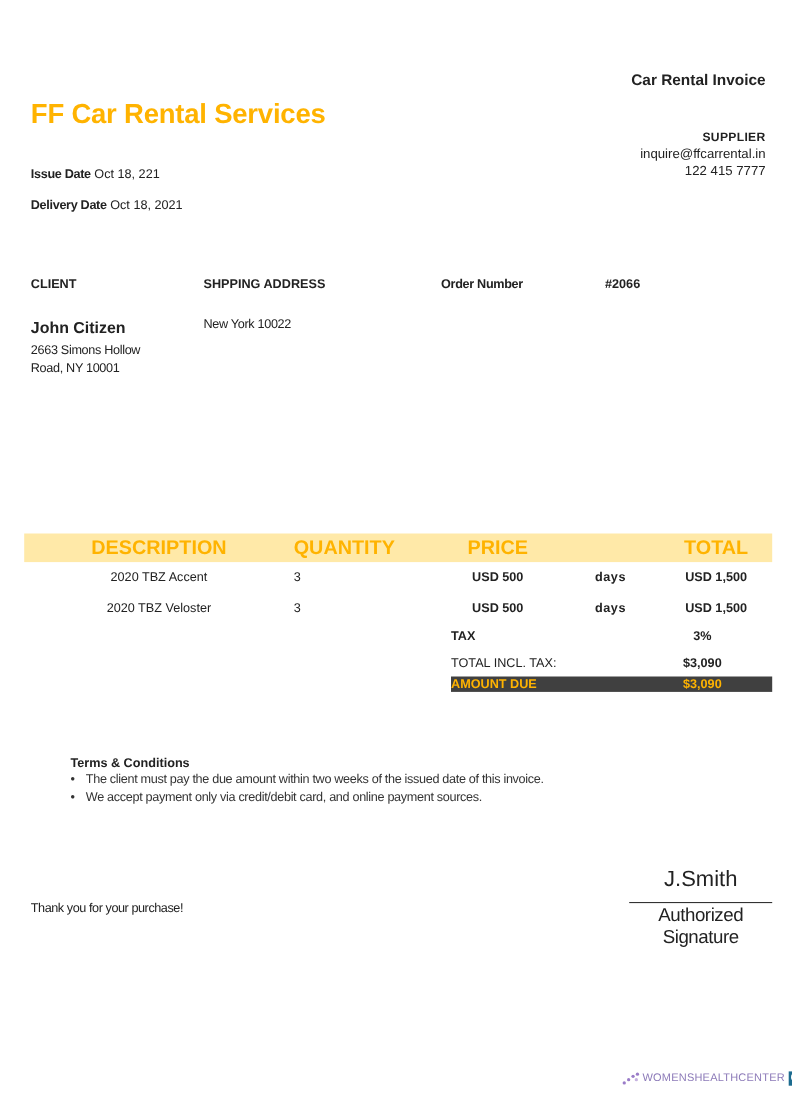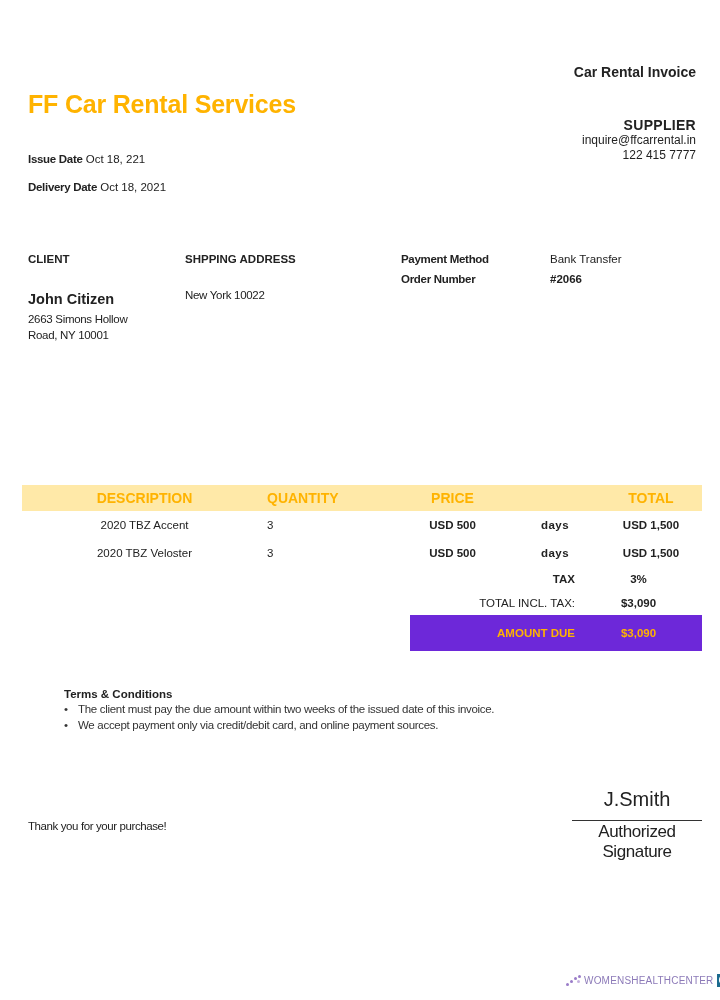--- a/index.html
+++ b/index.html
@@ -2,48 +2,48 @@
 <html><head>
   <meta charset="utf-8">
   <style>
     * { box-sizing: border-box; margin: 0; padding: 0; }
     html, body { width: 720px; height: 1000px; background: #ffffff; }
     body { position: relative; font-family: "Liberation Sans", sans-serif; color: #1a1a1a; overflow: hidden; }
     .abs { position: absolute; }
     .doc-title { right: 24px; top: 64px; font-size: 14px; font-weight: bold; color: #222; }
     .company { left: 28px; top: 90px; font-size: 25px; font-weight: bold; color: #ffb300; letter-spacing: -0.2px; }
     .supplier { right: 24px; top: 118px; text-align: right; font-size: 12px; line-height: 15px; color: #222; }
-    .supplier .lbl { font-size: 14px; font-weight: bold; letter-spacing: 0.3px; }
+    .supplier .lbl { font-size: 11px; font-weight: bold; letter-spacing: 0.3px; }
     .dates { left: 28px; top: 153px; font-size: 11.5px; color: #222; }
     .dates .row { height: 28px; }
     .dates b { font-weight: bold; letter-spacing: -0.3px; }
     .hdr { font-size: 11.5px; font-weight: bold; color: #222; }
     .client-hdr { left: 28px; top: 253px; }
     .ship-hdr { left: 185px; top: 253px; text-align: right; }
     .client-name { left: 28px; top: 291px; font-size: 14.5px; font-weight: bold; color: #222; text-align: right; }
     .client-addr { left: 28px; top: 311px; font-size: 11.5px; line-height: 16px; color: #222; width: 130px; letter-spacing: -0.3px; }
     .ship-addr { left: 185px; top: 289px; font-size: 11.5px; color: #222; letter-spacing: -0.3px; }
     .pay { left: 401px; top: 253px; font-size: 11.5px; color: #222; }
     .pay .r { display: flex; height: 20px; }
     .pay .k { width: 149px; font-weight: bold; letter-spacing: -0.3px; }
     .items { left: 22px; top: 485px; width: 680px; }
-    .thead { display: flex; align-items: center; height: 26px; background: #ffe9a8; color: #ffb300; font-weight: bold; font-size: 14px; }
+    .thead { display: flex; align-items: center; height: 26px; background: #ffe9a8; color: #ffb300; font-weight: bold; font-size: 18px; }
     .c1 { width: 245px; text-align: center; }
     .c2 { width: 128px; text-align: left; }
     .c3 { width: 115px; text-align: center; }
     .c4 { width: 90px; text-align: center; }
     .c5 { width: 102px; text-align: center; }
     .trow { display: flex; align-items: center; height: 28px; font-size: 11.5px; color: #222; }
     .trow .c3, .trow .c5 { font-weight: bold; }
     .trow .c4 { font-weight: bold; letter-spacing: 0.5px; }
     .sumrow { display: flex; align-items: center; height: 24px; font-size: 11.5px; color: #222; margin-left: 388px; width: 292px; }
-    .sumrow .sl { width: 165px; text-align: right; }
+    .sumrow .sl { width: 165px; text-align: left; }
     .sumrow .sv { width: 127px; text-align: center; font-weight: bold; }
     .sumrow.tax .sl { font-weight: bold; }
-    .sumrow.due { background: #6d28d9; color: #ffb300; font-weight: bold; height: 36px; }
+    .sumrow.due { background: #404040; color: #ffb300; font-weight: bold; height: 14px; }
     .sumrow.due .sv { color: #ffb300; }
     .terms { left: 28px; top: 688px; font-size: 11.5px; color: #333; margin-left: 36px; }
     .terms .t { font-weight: bold; color: #222; margin-bottom: 1px; }
     .terms ul { list-style: none; }
     .terms li { line-height: 16px; letter-spacing: -0.3px; }
     .terms li::before { content: "•"; display: inline-block; width: 14px; }
     .thanks { left: 28px; top: 820px; font-size: 11.5px; color: #222; letter-spacing: -0.4px; }
     .sig { left: 572px; top: 788px; width: 130px; text-align: center; }
     .sig .name { font-size: 20px; color: #222; height: 30px; }
     .sig .line { border-top: 1px solid #333; margin-top: 2px; }
@@ -70,24 +70,20 @@
   <div class="row"><b>Delivery Date</b> <span>Oct 18, 2021</span></div>
 </div>
 
 <div class="abs hdr client-hdr">CLIENT</div>
 <div class="abs hdr ship-hdr">SHPPING ADDRESS</div>
 <div class="abs client-name">John Citizen</div>
 <div class="abs client-addr">2663 Simons Hollow Road, NY 10001</div>
 <div class="abs ship-addr">New York 10022</div>
 
 <div class="abs pay">
-  <div class="r">
-    <span class="k">Payment Method</span>
-    <span>Bank Transfer</span>
-  </div>
   <div class="r">
     <span class="k">Order Number</span>
     <span style="font-weight:bold">#2066</span>
   </div>
 </div>
 
 <div class="abs items">
   <div class="thead">
     <div class="c1">DESCRIPTION</div>
     <div class="c2">QUANTITY</div>

